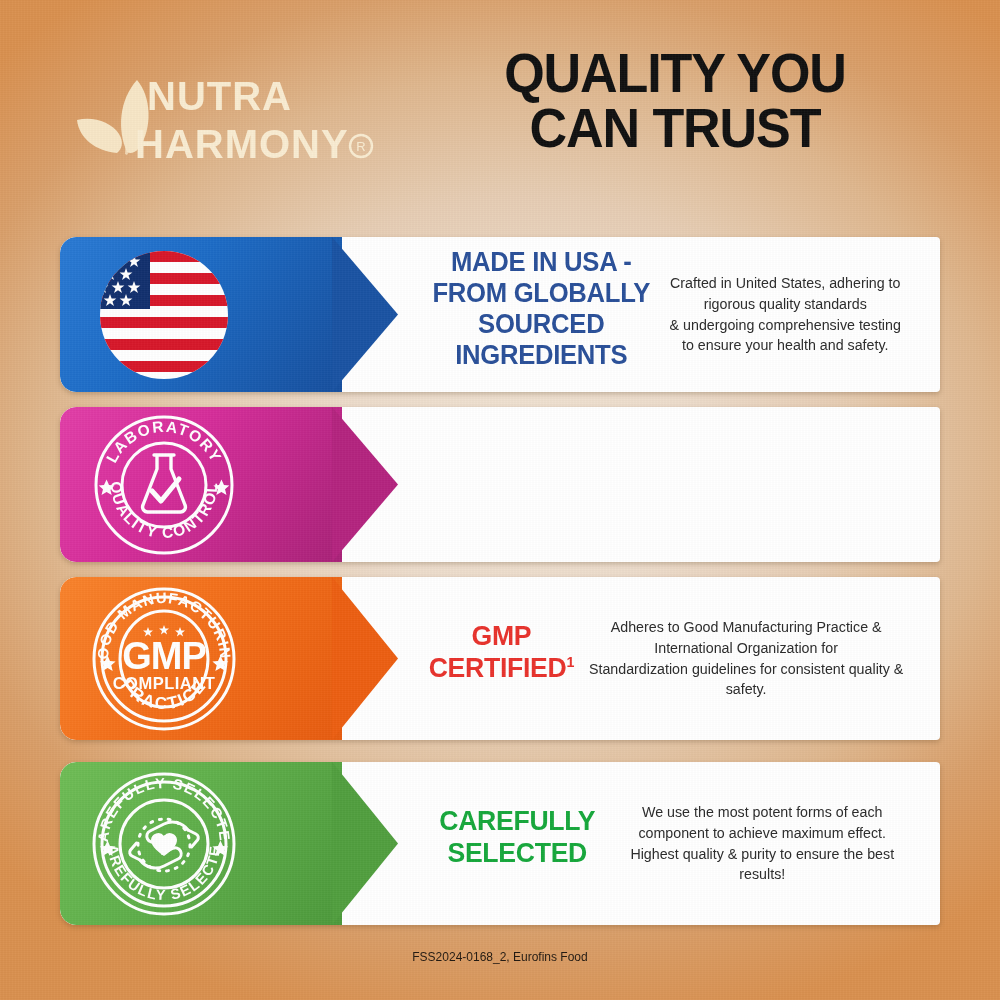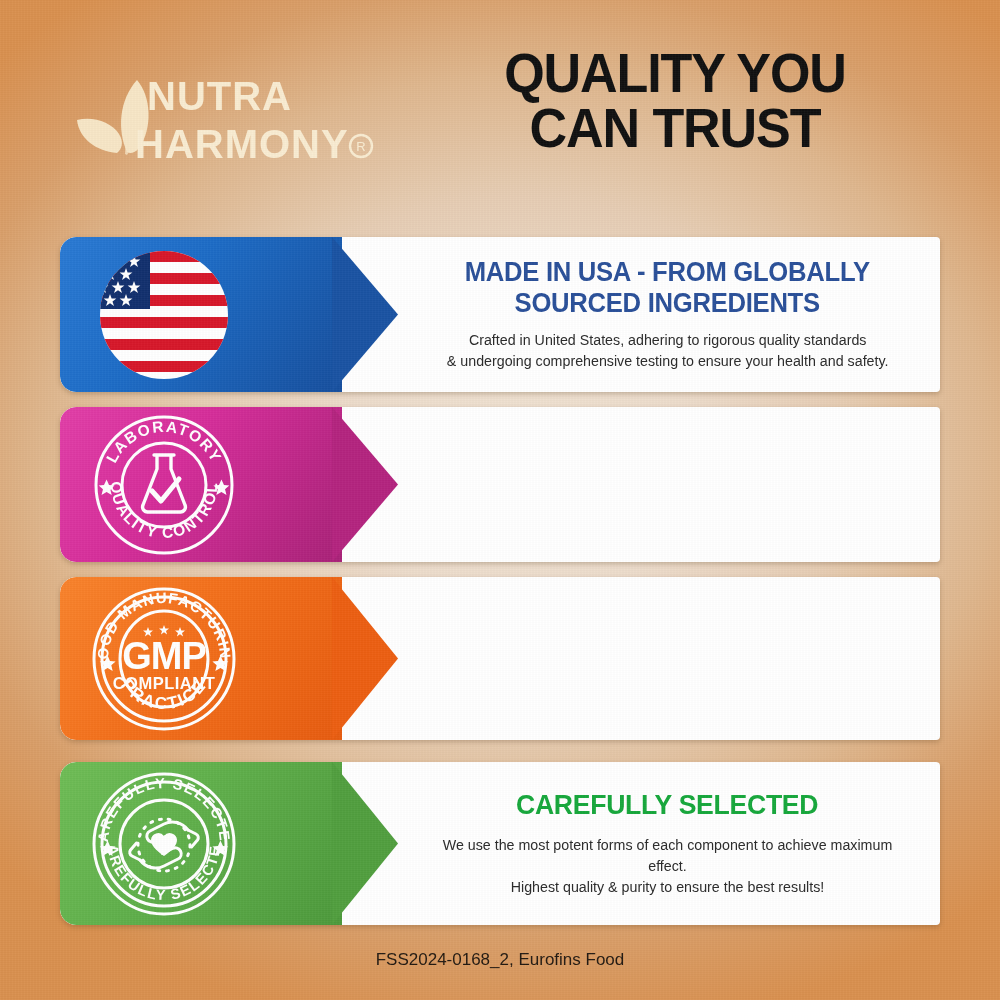--- a/index.html
+++ b/index.html
@@ -61,40 +61,40 @@
   .flag-arrow svg{display:block;height:100%;width:70px;}
 
   .badge{
     position:absolute;left:28px;top:50%;transform:translateY(-50%);
     width:152px;height:152px;
   }
   .badge svg{display:block;width:152px;height:152px;}
 
   .copy{
     position:absolute;left:345px;top:0;right:10px;height:100%;
-    display:flex;flex-direction:column;justify-content:center;
+    display:flex;justify-content:center;
     align-items:center;text-align:center;padding:16px 18px;box-sizing:border-box;
   }
   .p-title{
     font-weight:bold;font-size:27px;line-height:1.14;
     letter-spacing:-.3px;margin:0 0 11px 0;
     transform:scaleX(.95);
   }
   .p-title sup{font-size:15px;vertical-align:super;line-height:0;}
   .p-body{
     font-size:14.7px;line-height:1.42;color:#2b2b2b;margin:0;
     transform:scaleX(.97);
   }
   .p-body span{display:block;}
 
   .panel-3 .p-title,.panel-4 .p-title{font-size:28px;margin-bottom:14px;}
 
   .footer{
     position:absolute;left:0;top:950px;width:1000px;text-align:center;
-    font-size:17px;color:#231a12;
+    font-size:12px;color:#231a12;
   }
   .sr{position:absolute;width:1px;height:1px;overflow:hidden;clip:rect(0 0 0 0);}
 </style>
 </head>
 <body>
 
 <div id="canvas">
 
   <div class="header">
 
@@ -248,20 +248,29 @@
           <polygon points="135,78 132.4,72.5 130,78 124.4,78.6 128.7,82.3 127.3,88 132.4,85 137.5,88 136,82.3 140.3,78.6"></polygon>
           <polygon points="60,44 61.3,47.6 65,47.6 62,49.9 63.1,53.5 60,51.3 56.9,53.5 58,49.9 55,47.6 58.7,47.6"></polygon>
           <polygon points="76,42 77.3,45.6 81,45.6 78,47.9 79.1,51.5 76,49.3 72.9,51.5 74,47.9 71,45.6 74.7,45.6"></polygon>
           <polygon points="92,44 93.3,47.6 97,47.6 94,49.9 95.1,53.5 92,51.3 88.9,53.5 90,49.9 87,47.6 90.7,47.6"></polygon>
         </g>
         <text x="76" y="86" text-anchor="middle" font-family="Liberation Sans, sans-serif" font-size="38" font-weight="bold" fill="#ffffff" letter-spacing="-1">GMP</text>
         <text x="76" y="106" text-anchor="middle" font-family="Liberation Sans, sans-serif" font-size="16.5" font-weight="bold" fill="#ffffff" letter-spacing=".5">COMPLIANT</text>
       </svg>
     </div>
 
+    <div class="copy">
+      <div class="p-title" style="color:#e8322c;">
+        <span>GMP CERTIFIED</span><sup>1</sup>
+      </div>
+      <p class="p-body">
+        <span>Adheres to Good Manufacturing Practice &amp; International Organization for</span>
+        <span>Standardization guidelines for consistent quality &amp; safety.</span>
+      </p>
+    </div>
   </div>
 
   <div class="panel panel-4">
     <div class="flag-block" style="background:linear-gradient(125deg,#6fbd56 0%,#61b14c 40%,#4d9a3c 100%);"></div>
     <div class="flag-arrow">
       <svg viewBox="0 0 70 163" preserveAspectRatio="none" aria-hidden="true">
         <polygon points="0,0 66,81.5 0,163" fill="#519f3f"></polygon>
       </svg>
     </div>
 

